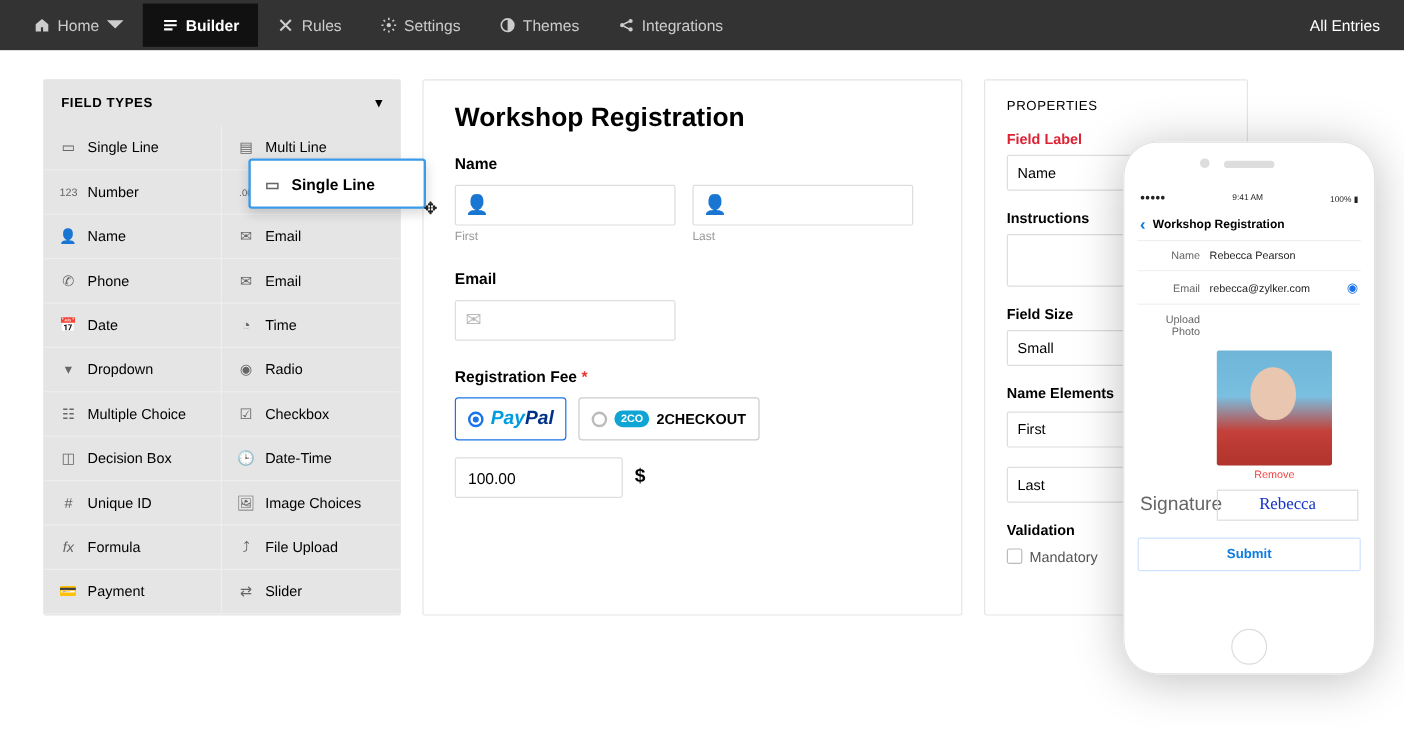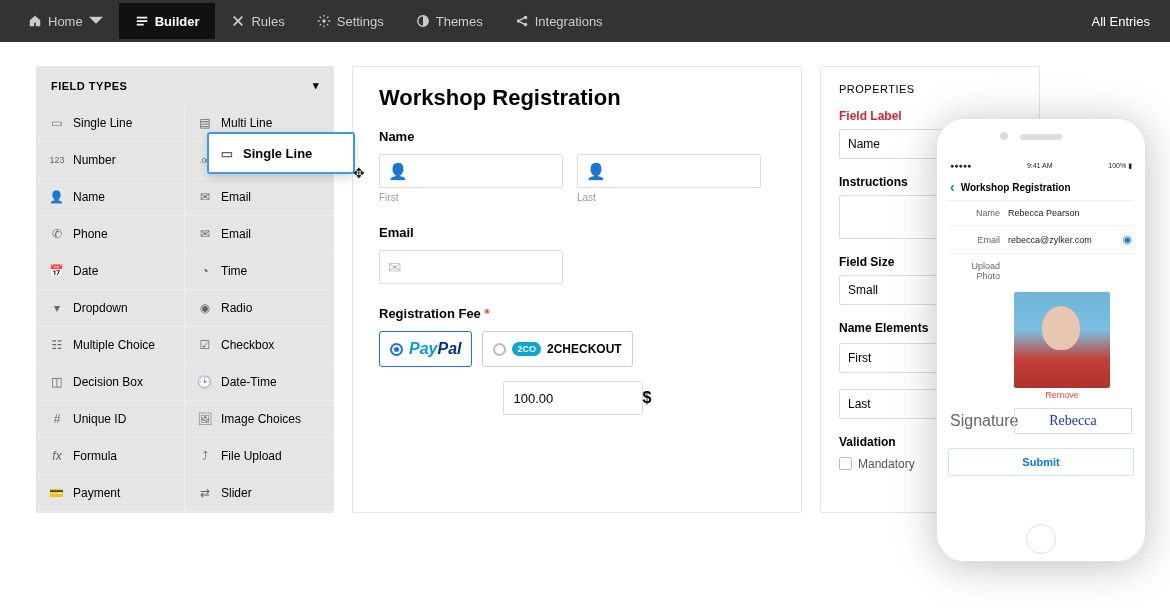--- a/index.html
+++ b/index.html
@@ -40,21 +40,21 @@
 .req { color:#e33; }
 .pay-row { display:flex; gap:10px; margin-top:10px; }
 .pay-opt { border:1px solid #ccc; border-radius:3px; height:36px; display:flex; align-items:center; gap:6px; padding:0 10px; font-size:12px; font-weight:700;text-align:center; }
 .pay-opt.selected { border-color:#1a73e8; }
 .radio { width:13px; height:13px; border-radius:50%; border:2px solid #bbb; display:inline-block; position:relative;}
 .radio.checked { border-color:#1a73e8; }
 .radio.checked::after{content:"";position:absolute;inset:2px;border-radius:50%;background:#1a73e8;}
 .paypal-text { color:#003087; font-style:italic; font-weight:800; font-size:16px;}
 .paypal-text span{color:#009cde;}
 .twoc-badge { background:#0ea4d4; color:#fff; border-radius:10px; font-size:9px; padding:2px 5px; font-weight:700;}
-.price-row { display:flex; align-items:center; margin-top:14px;justify-content:center; }
+.price-row { display:flex; gap:10px; align-items:center; margin-top:14px; }
 .price-input { border:1px solid #ddd; height:34px; width:140px; border-radius:2px; padding:0 10px; font-size:13px; display:flex; align-items:center; }
 .dollar { font-size:16px; font-weight:600; }
 
 
 .props { width:220px; border:1px solid #e5e5e5; border-radius:2px; padding:16px 18px 16px; }
 .props-title { font-size:11px; font-weight:400; letter-spacing:0.5px; margin-bottom:14px; }
 .prop-label { font-size:12px; font-weight:600; margin-bottom:6px; }
 .prop-label.red { color:#d23; }
 .prop-input { border:1px solid #ddd; height:30px; border-radius:2px; padding:0 8px; font-size:12px; display:flex; align-items:center; margin-bottom:16px; }
 .prop-box { border:1px solid #ddd; height:44px; border-radius:2px; margin-bottom:16px; }

